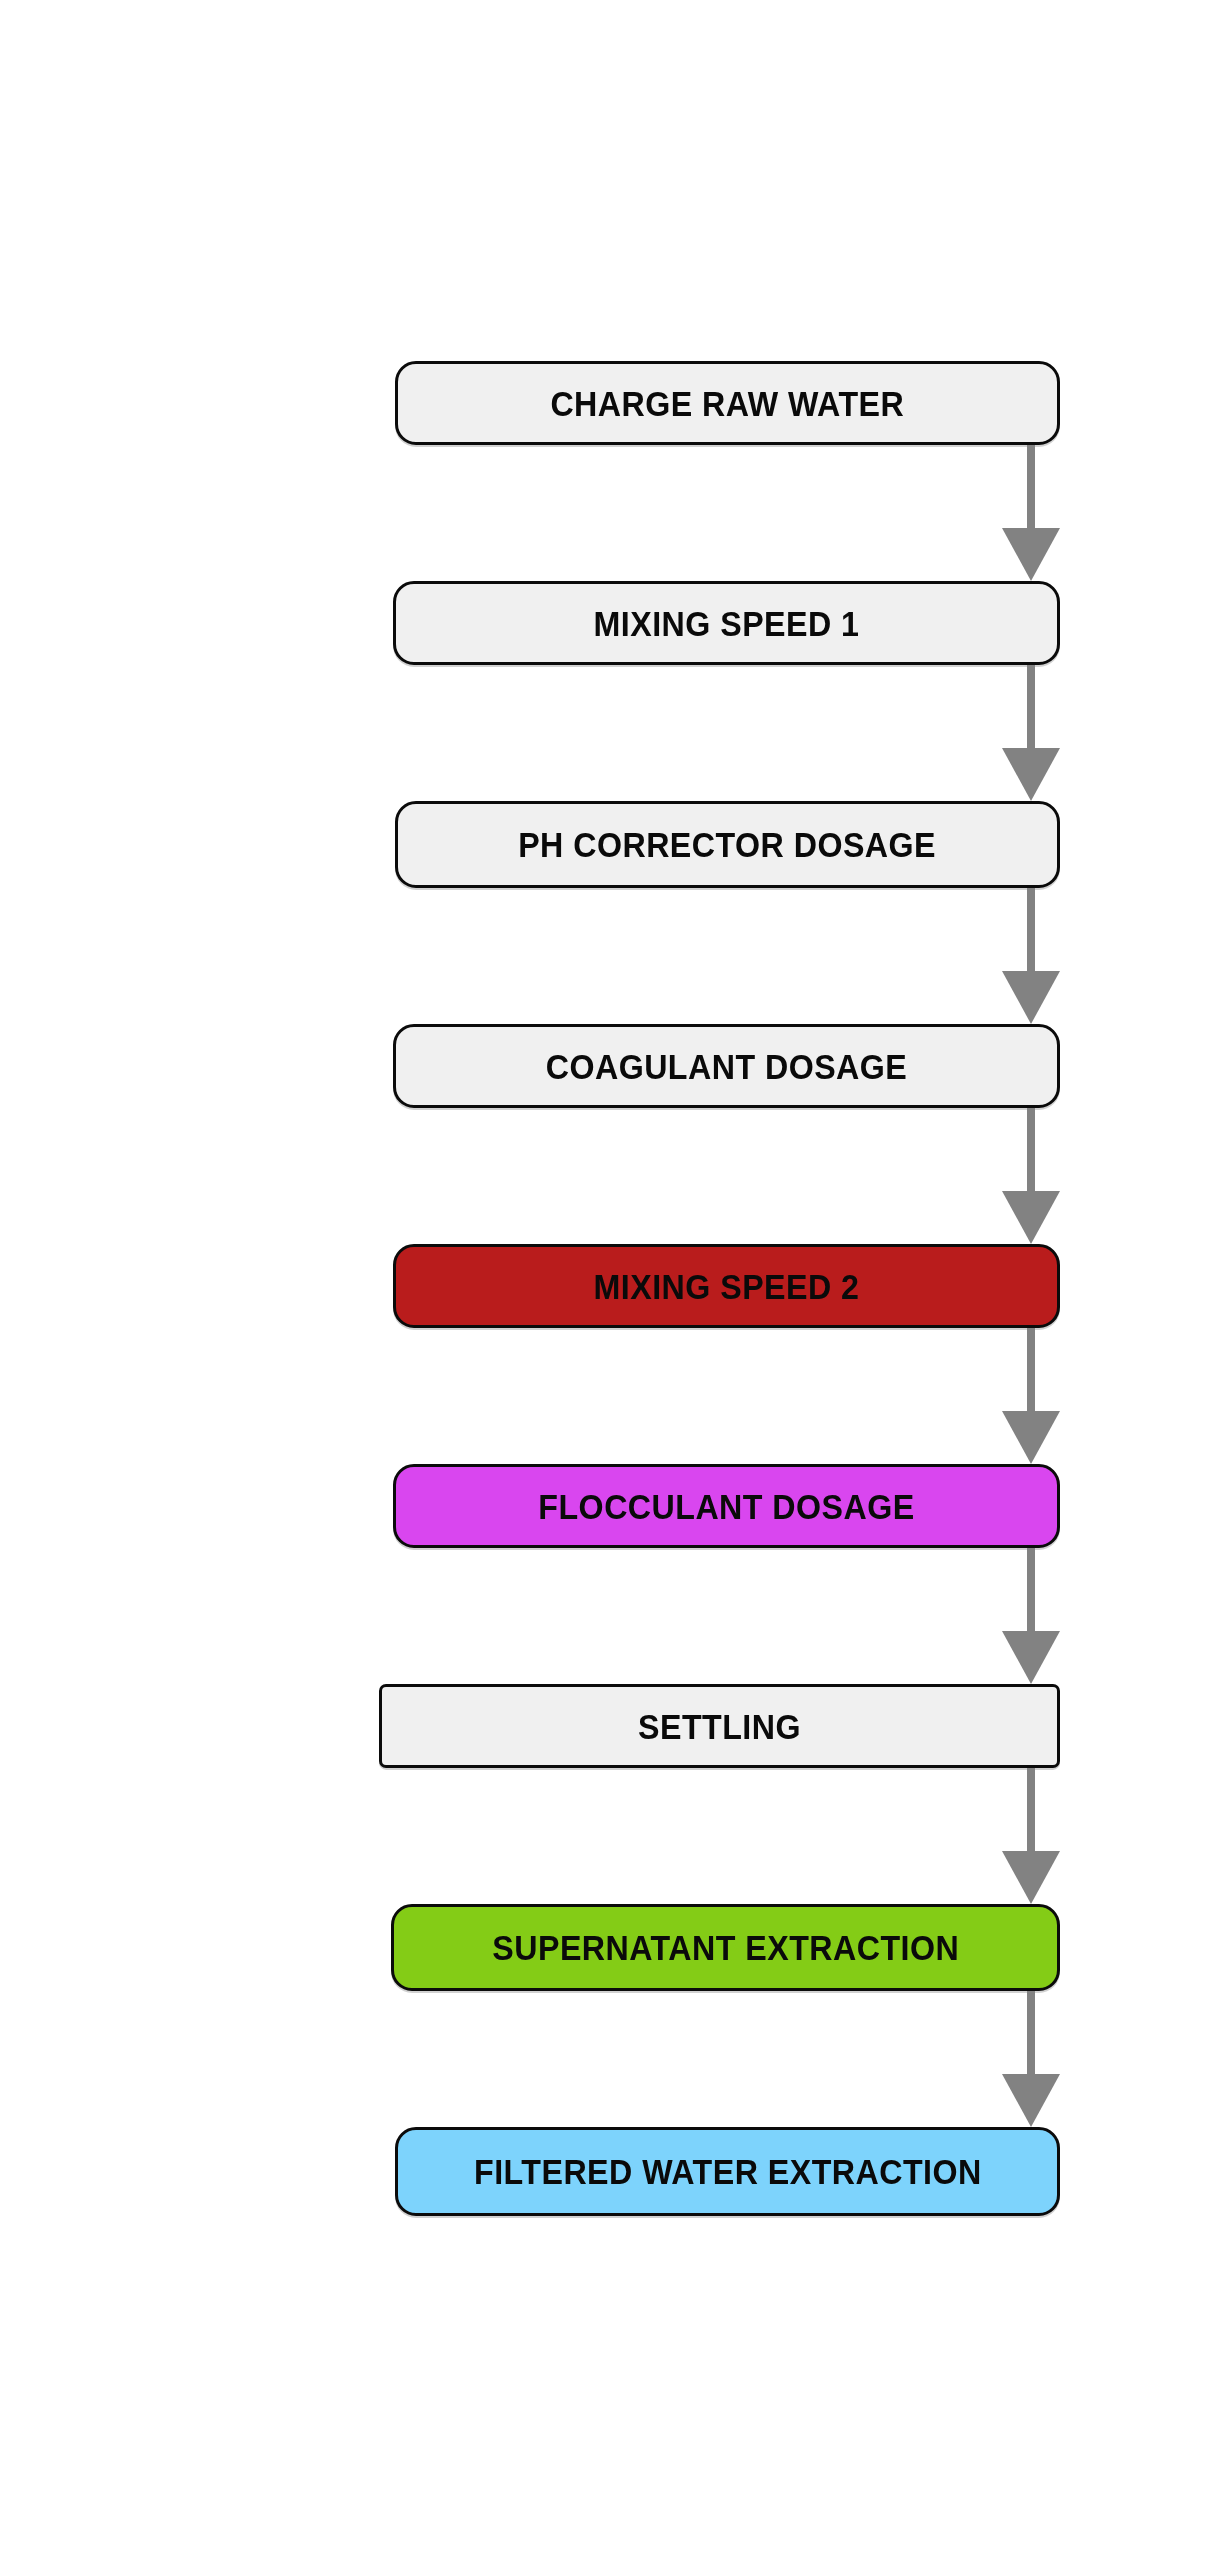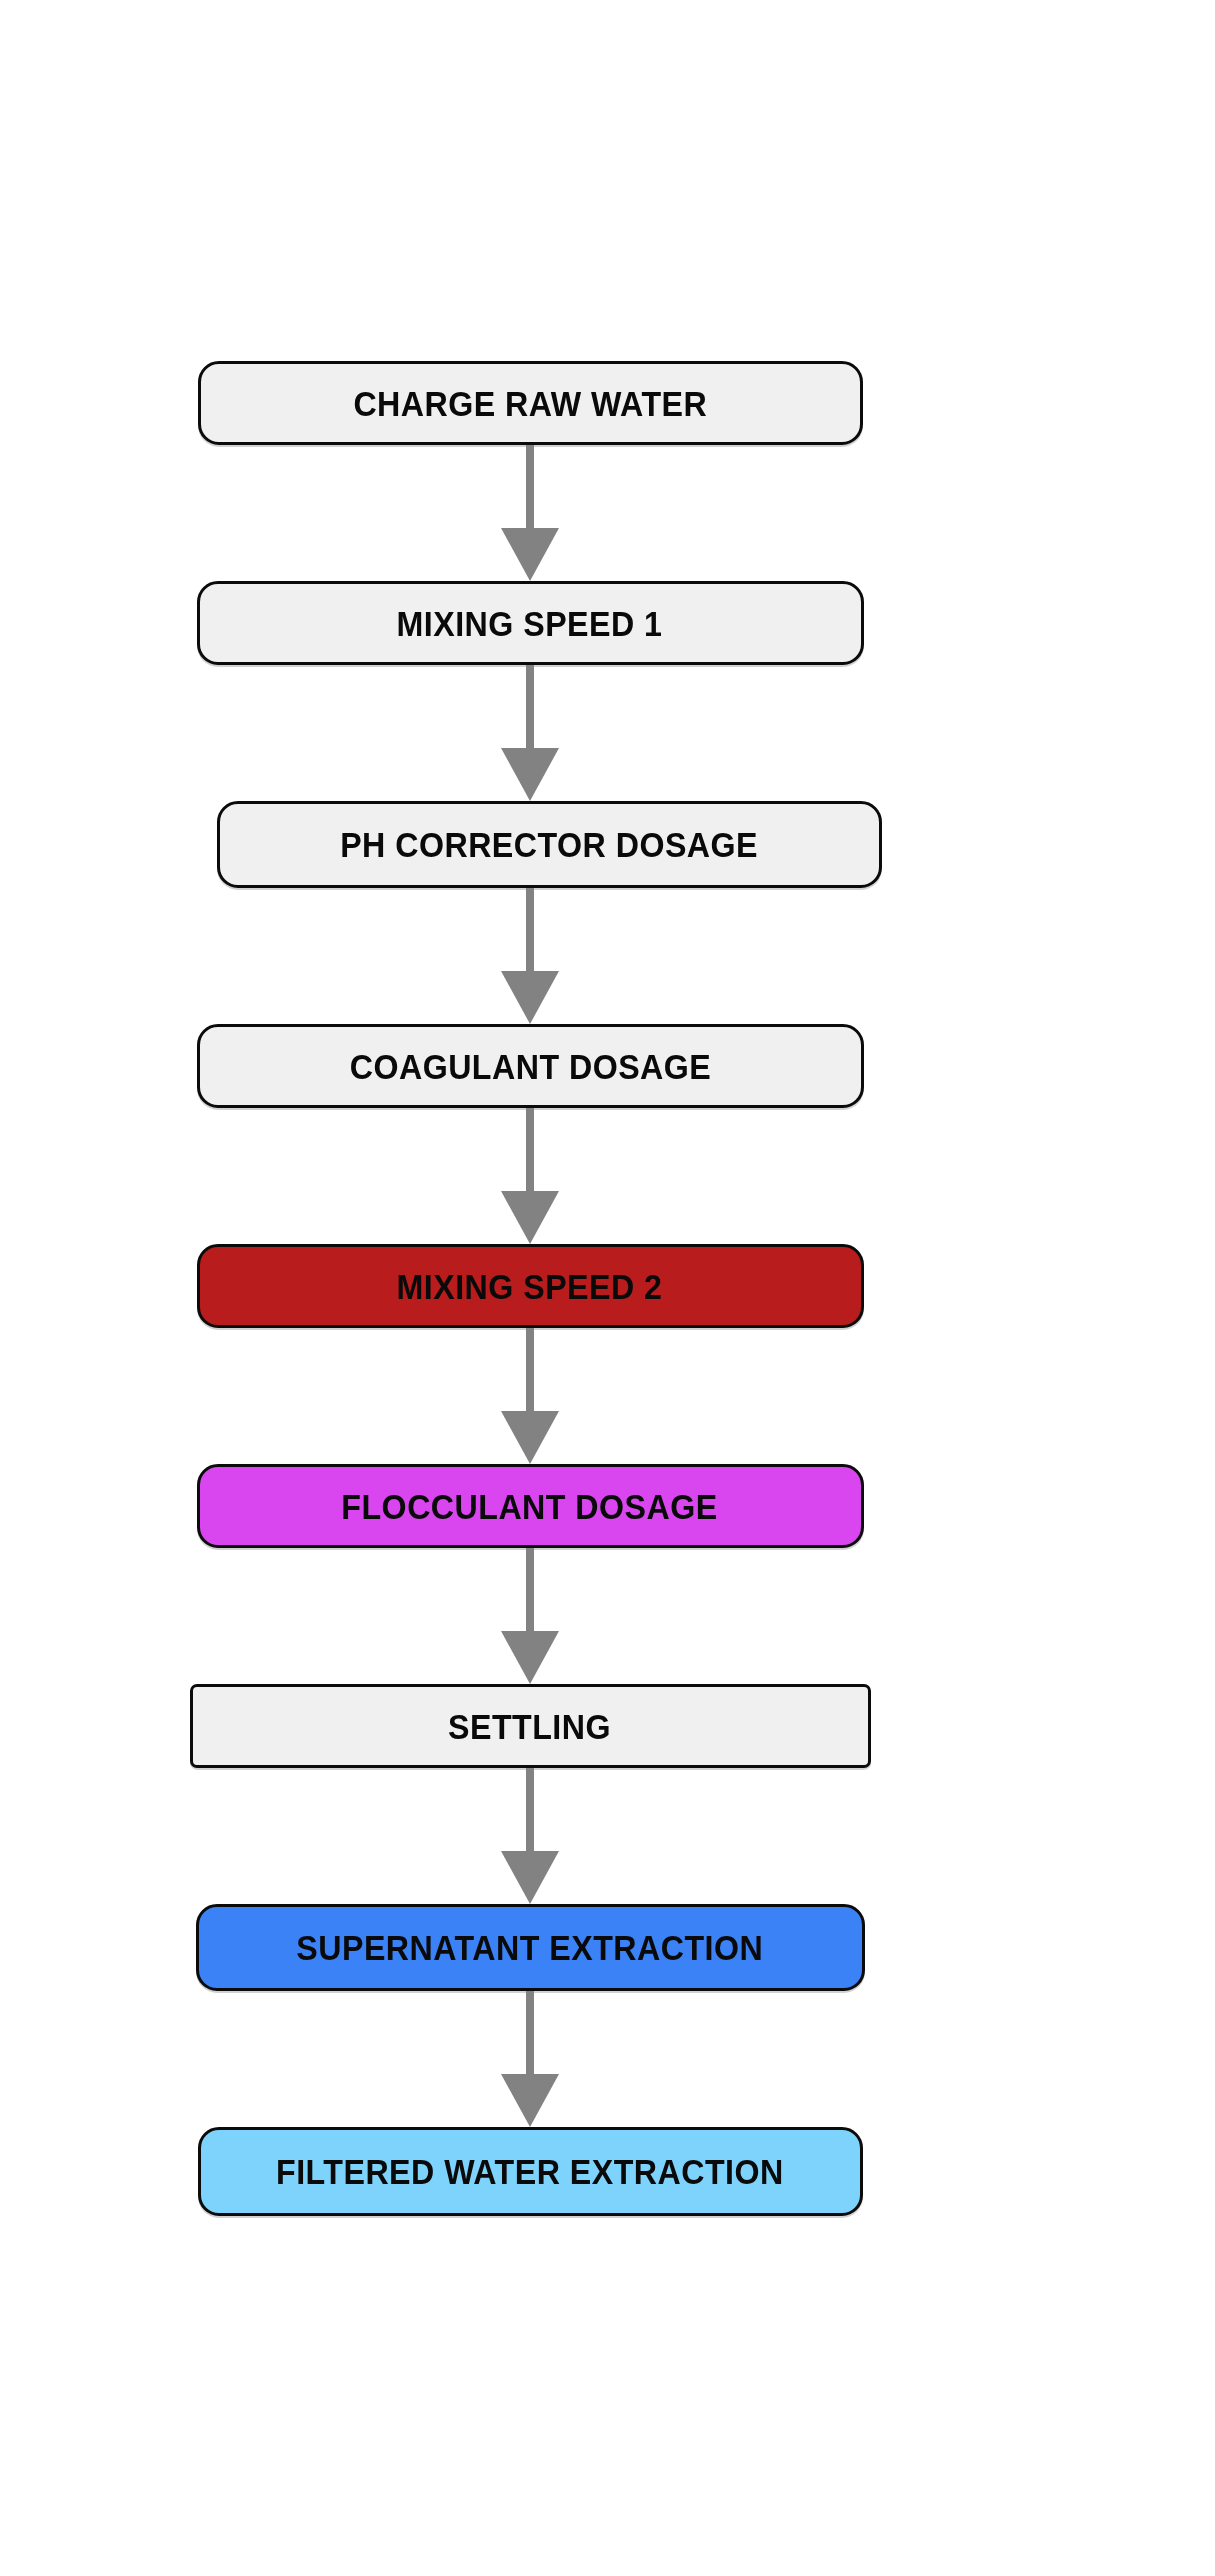--- a/index.html
+++ b/index.html
@@ -21,21 +21,21 @@
     background: #ffffff;
     box-sizing: border-box;
   }
   .flow-column {
     position: absolute;
     left: 0;
     top: 0;
     width: 1060px;
     display: flex;
     flex-direction: column;
-    align-items: center;
+    align-items: flex-end;
   }
   .node {
     position: relative;
     box-sizing: border-box;
     background: #f0f0f0;
     border: 3.8px solid #0b0b0b;
     border-radius: 21px;
     display: flex;
     align-items: center;
     justify-content: center;
@@ -121,21 +121,21 @@
         <div class="connector-stem" style="height: 84px; background: rgb(130, 130, 130);"></div>
         <div class="connector-head" style="border-top-color: rgb(130, 130, 130);"></div>
       </div>
       <div class="node" style="width: 681px; height: 84px; background: rgb(240, 240, 240); border-color: rgb(11, 11, 11); border-radius: 7px;">
         <span class="node-label" style="font-size: 35px; color: rgb(10, 10, 10);">SETTLING</span>
       </div>
       <div class="connector">
         <div class="connector-stem" style="height: 84px; background: rgb(130, 130, 130);"></div>
         <div class="connector-head" style="border-top-color: rgb(130, 130, 130);"></div>
       </div>
-      <div class="node" style="width: 669px; height: 87px; background: #3b82f6; border-color: rgb(11, 11, 11);">
+      <div class="node" style="width: 669px; height: 87px; background: #84cc16; border-color: rgb(11, 11, 11);">
         <span class="node-label" style="font-size: 35px; color: rgb(10, 10, 10);">SUPERNATANT EXTRACTION</span>
       </div>
       <div class="connector">
         <div class="connector-stem" style="height: 84px; background: rgb(130, 130, 130);"></div>
         <div class="connector-head" style="border-top-color: rgb(130, 130, 130);"></div>
       </div>
       <div class="node" style="width: 665px; height: 89px; background: #7dd3fc; border-color: rgb(11, 11, 11);">
         <span class="node-label" style="font-size: 35px; color: rgb(10, 10, 10);">FILTERED WATER EXTRACTION</span>
       </div>
     </div>

